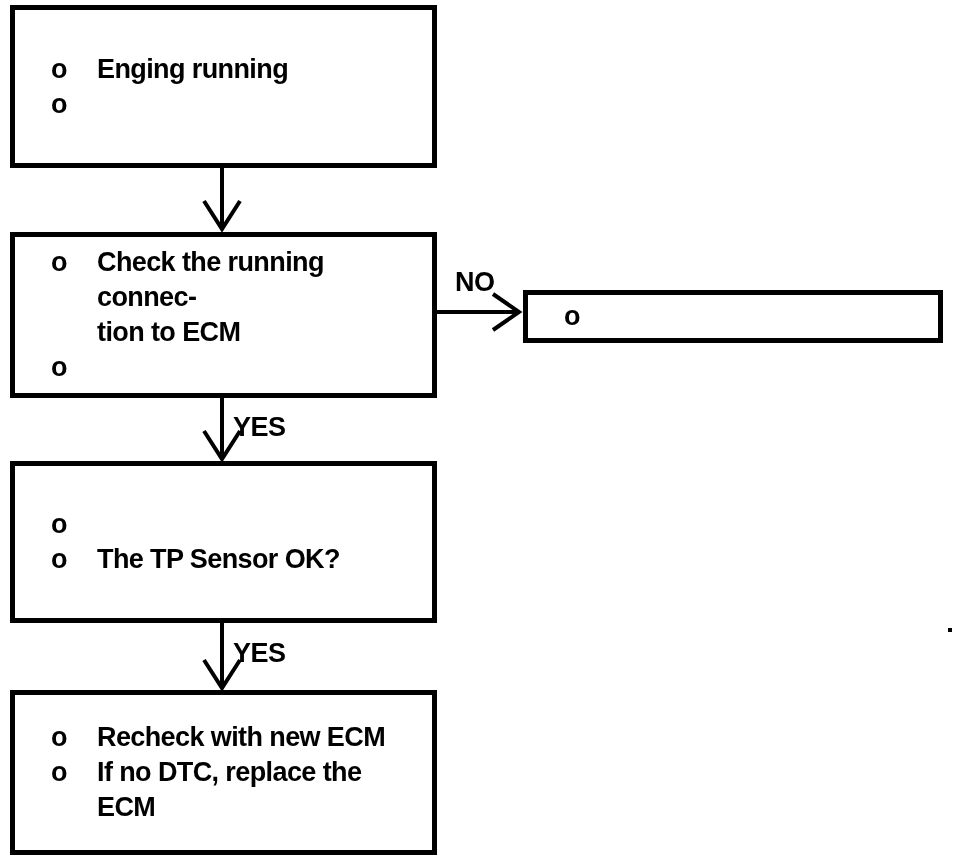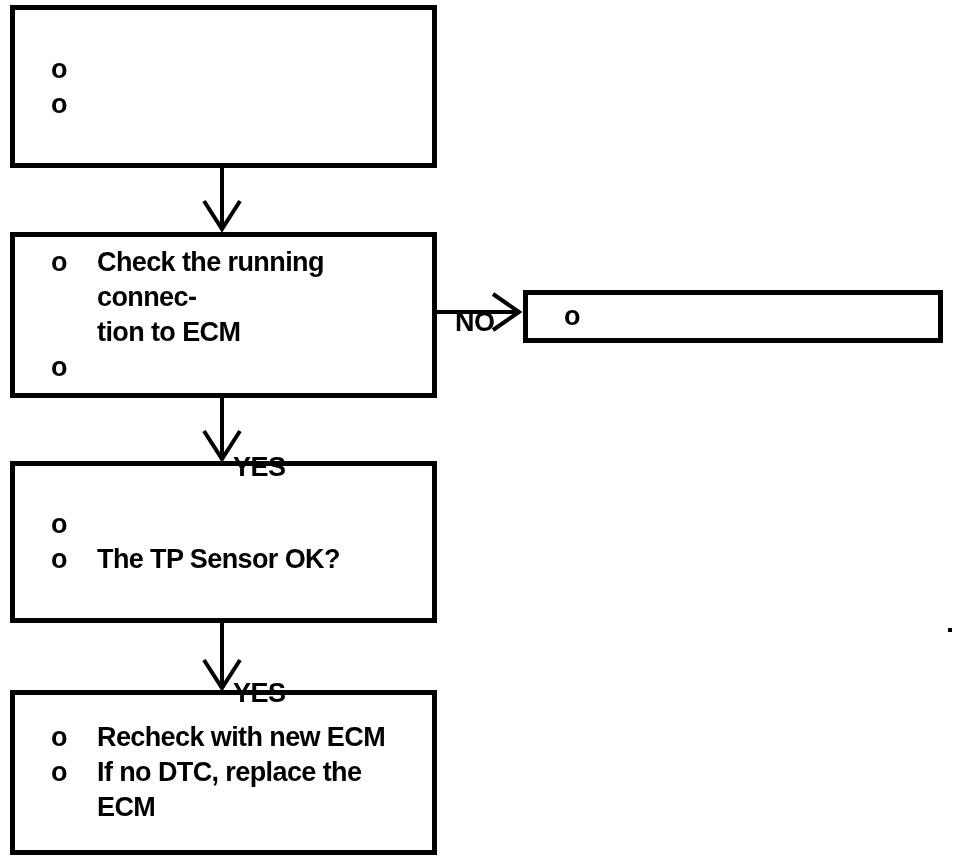--- a/index.html
+++ b/index.html
@@ -59,21 +59,20 @@
   }
   .item-text {
     white-space: pre-line;
   }
   .edge-label {
     position: absolute;
     font-size: 27px;
     font-weight: bold;
     letter-spacing: -0.5px;
     line-height: 30px;
-    margin-top: 40px;
   }
   .stray-dot {
     position: absolute;
     width: 4px;
     height: 4px;
     background: #000000;
   }
 </style>
 </head>
 <body>
@@ -95,20 +94,21 @@
     </g>
     <g>
       <line x1="222" y1="623" x2="222" y2="688"></line>
       <polyline points="204,660 222,688 240,660"></polyline>
     </g>
   </svg>
 
   <div class="box" style="left:10px; top:5px; width:427px; height:163px;">
     <div class="item">
       <span class="bullet">o</span>
+      <span class="item-text">Enging running</span>
     </div>
     <div class="item">
       <span class="bullet">o</span>
     </div>
   </div>
 
   <div class="box" style="left:10px; top:232px; width:427px; height:166px;">
     <div class="item">
       <span class="bullet">o</span>
       <span class="item-text">Check the running connec-

